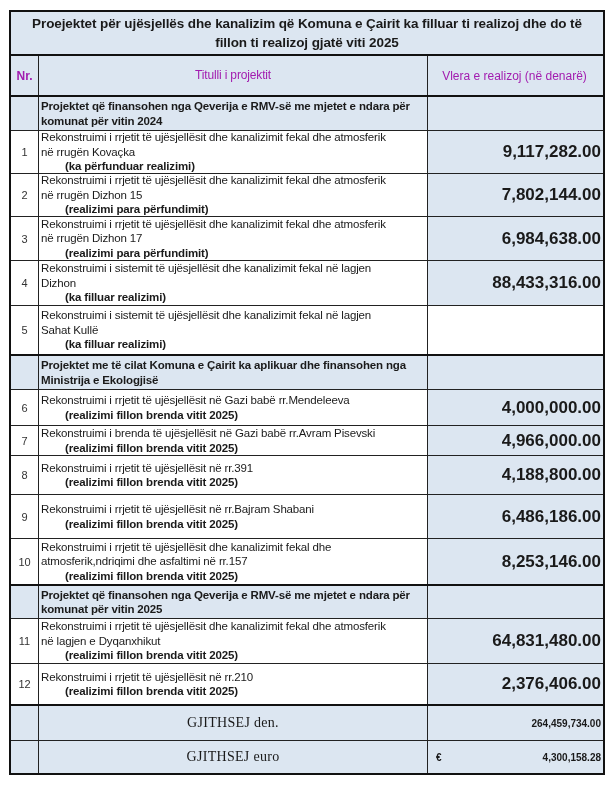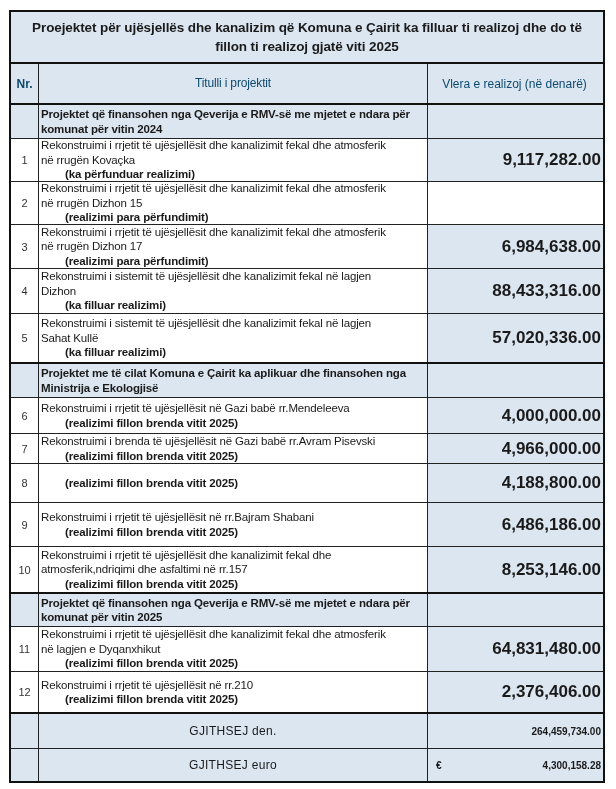--- a/index.html
+++ b/index.html
@@ -11,30 +11,30 @@
   .row.thick { border-top: 2px solid #111; }
   .c-nr { width: 28px; flex: none; display: flex; align-items: center; justify-content: center;
           font-size: 11px; color: #333; border-right: 1px solid #222; box-sizing: border-box; }
   .c-title { width: 389px; flex: none; padding: 12px 2px; display: flex; flex-direction: column;
              justify-content: center; font-size: 11.5px; line-height: 14.5px;
              border-right: 1px solid #222; box-sizing: border-box; letter-spacing: -0.15px; }
   .c-val { flex: 1; display: flex; align-items: center; justify-content: flex-end;
            padding-right: 2px; font-size: 17px; font-weight: bold; background: #dce6f1;
            box-sizing: border-box; }
   .blue { background: #dce6f1; }
-  .title-cell { height: 50px; display: flex; align-items: center; justify-content: center;
+  .title-cell { height: 42px; display: flex; align-items: center; justify-content: center;
                 text-align: center; font-weight: bold; font-size: 13.5px; line-height: 19px;
                 background: #dce6f1; padding: 0 4px; letter-spacing: -0.1px; }
-  .hdr .c-nr, .hdr .c-title, .hdr .c-val { font-size: 12px; color: #0c4a6e; }
+  .hdr .c-nr, .hdr .c-title, .hdr .c-val { font-size: 12px; color: #a21caf; }
   .hdr .c-nr { font-weight: bold; }
   .hdr .c-title { align-items: center; font-weight: normal; }
   .hdr .c-val { justify-content: center; font-weight: normal; }
   .sec .c-title { font-weight: bold; }
   .status { font-weight: bold; margin-left: 24px; }
-  .total .c-title { align-items: center; font-size: 12px; font-weight: normal; letter-spacing: 0.3px; }
+  .total .c-title { align-items: center; font-size: 14px; font-weight: normal; letter-spacing: 0.3px; font-family: Liberation Serif, serif; }
   .total .c-val { font-size: 10px; justify-content: space-between; padding-left: 8px; }
   .euro { font-weight: bold; }
 </style>
 </head>
 <body>
 
 <div class="tbl">
   <div class="title-cell">Proejektet për ujësjellës dhe kanalizim që Komuna e Çairit ka filluar ti realizoj dhe do të fillon ti realizoj gjatë viti 2025</div>
 
   <div class="row thick hdr blue" style="height:41px">
@@ -57,20 +57,21 @@
     </div>
     <div class="c-val">9,117,282.00</div>
   </div>
   <div class="row" style="height:43px">
     <div class="c-nr">2</div>
     <div class="c-title">
       <span>Rekonstruimi i rrjetit të ujësjellësit dhe kanalizimit fekal dhe atmosferik</span>
       <span>në rrugën Dizhon 15</span>
       <span class="status">(realizimi para përfundimit)</span>
     </div>
+    <div class="c-val">7,802,144.00</div>
   </div>
   <div class="row" style="height:44px">
     <div class="c-nr">3</div>
     <div class="c-title">
       <span>Rekonstruimi i rrjetit të ujësjellësit dhe kanalizimit fekal dhe atmosferik</span>
       <span>në rrugën Dizhon 17</span>
       <span class="status">(realizimi para përfundimit)</span>
     </div>
     <div class="c-val">6,984,638.00</div>
   </div>
@@ -83,21 +84,20 @@
     </div>
     <div class="c-val">88,433,316.00</div>
   </div>
   <div class="row" style="height:49px">
     <div class="c-nr">5</div>
     <div class="c-title">
       <span>Rekonstruimi i sistemit të ujësjellësit dhe kanalizimit fekal  në lagjen</span>
       <span>Sahat Kullë</span>
       <span class="status">(ka filluar realizimi)</span>
     </div>
-    <div class="c-val">57,020,336.00</div>
   </div>
 
   <div class="row thick sec blue" style="height:35px">
     <div class="c-nr"></div>
     <div class="c-title">Projektet me të cilat Komuna e Çairit ka aplikuar dhe  finansohen nga Ministrija e Ekologjisë</div>
     <div class="c-val"></div>
   </div>
   <div class="row" style="height:36px">
     <div class="c-nr">6</div>
     <div class="c-title">
@@ -110,20 +110,21 @@
     <div class="c-nr">7</div>
     <div class="c-title">
       <span>Rekonstruimi i brenda të ujësjellësit në Gazi babë rr.Avram Pisevski</span>
       <span class="status">(realizimi fillon brenda vitit 2025)</span>
     </div>
     <div class="c-val">4,966,000.00</div>
   </div>
   <div class="row" style="height:39px">
     <div class="c-nr">8</div>
     <div class="c-title">
+      <span>Rekonstruimi i rrjetit të ujësjellësit në rr.391</span>
       <span class="status">(realizimi fillon brenda vitit 2025)</span>
     </div>
     <div class="c-val">4,188,800.00</div>
   </div>
   <div class="row" style="height:44px">
     <div class="c-nr">9</div>
     <div class="c-title">
       <span>Rekonstruimi i rrjetit të ujësjellësit në rr.Bajram Shabani</span>
       <span class="status">(realizimi fillon brenda vitit 2025)</span>
     </div>

